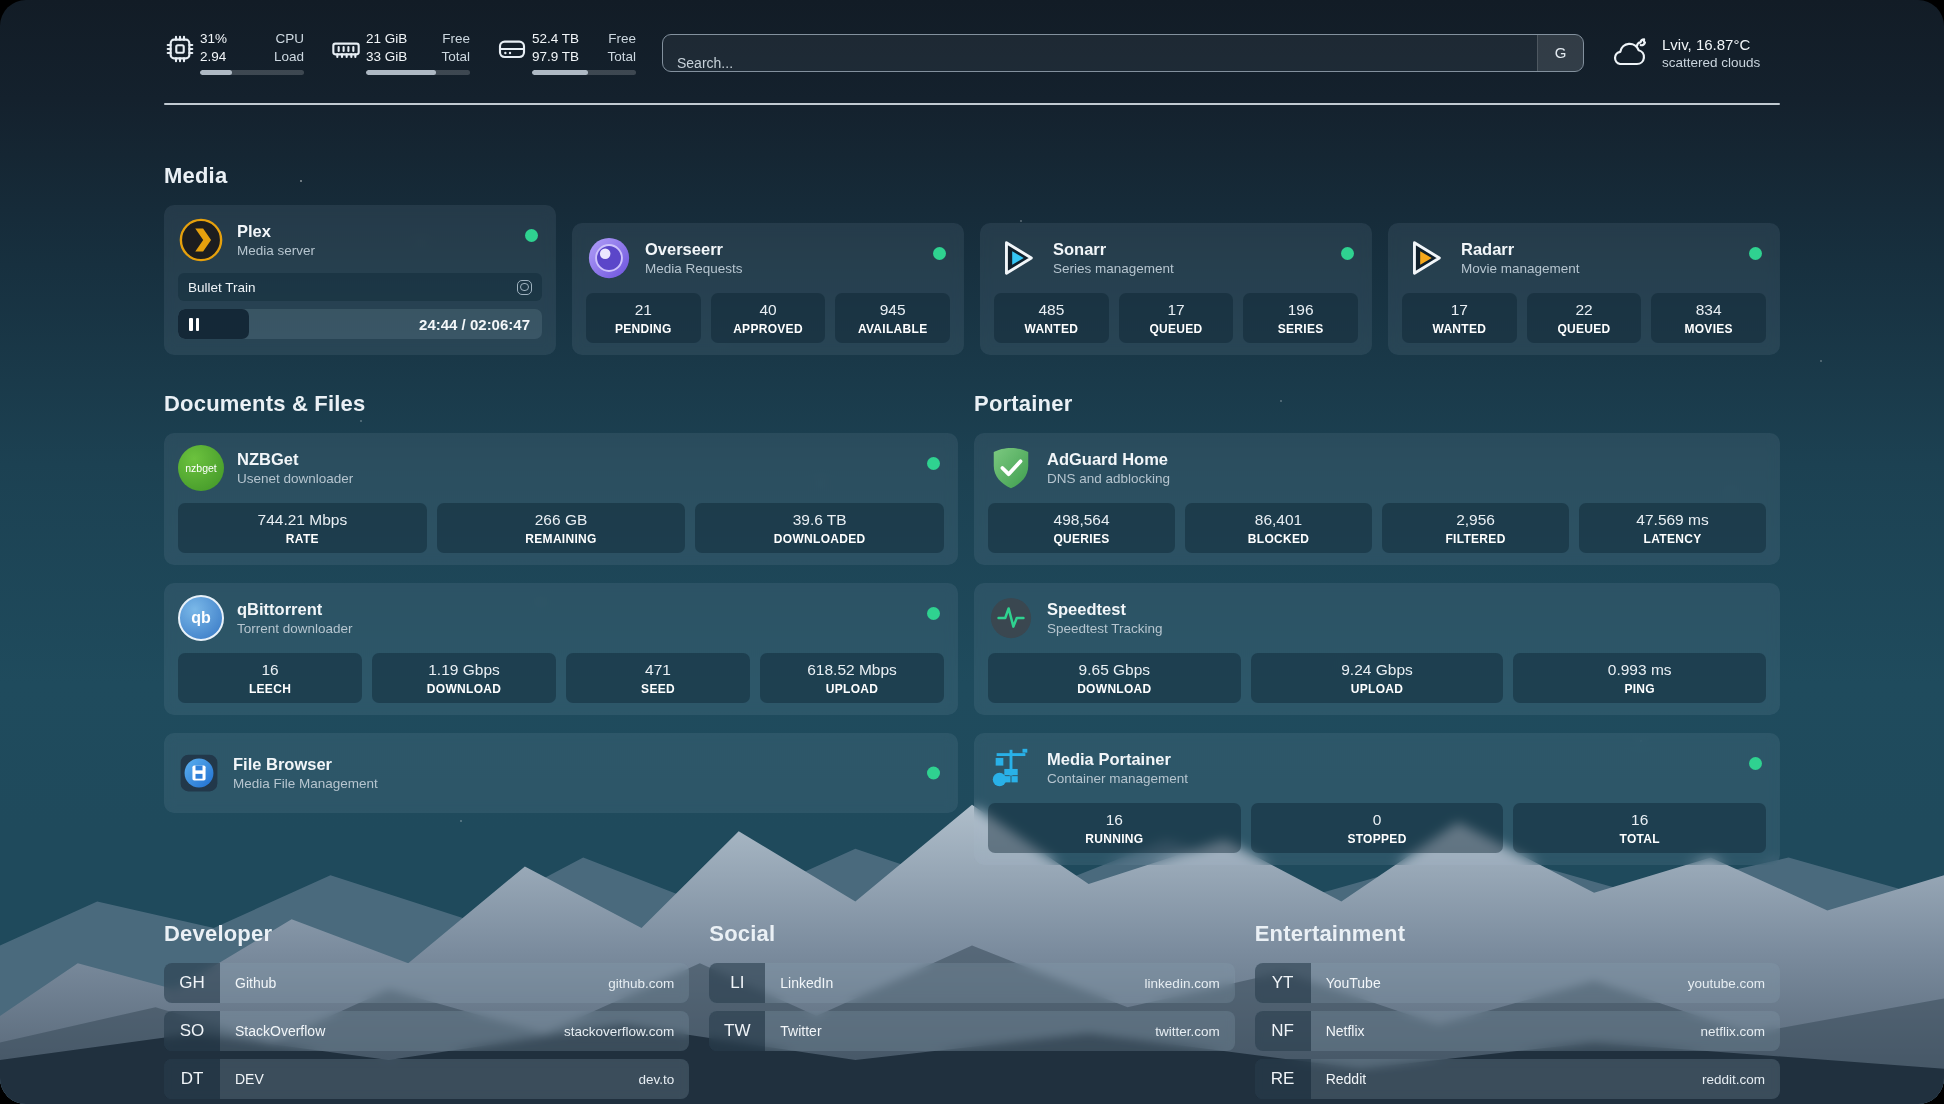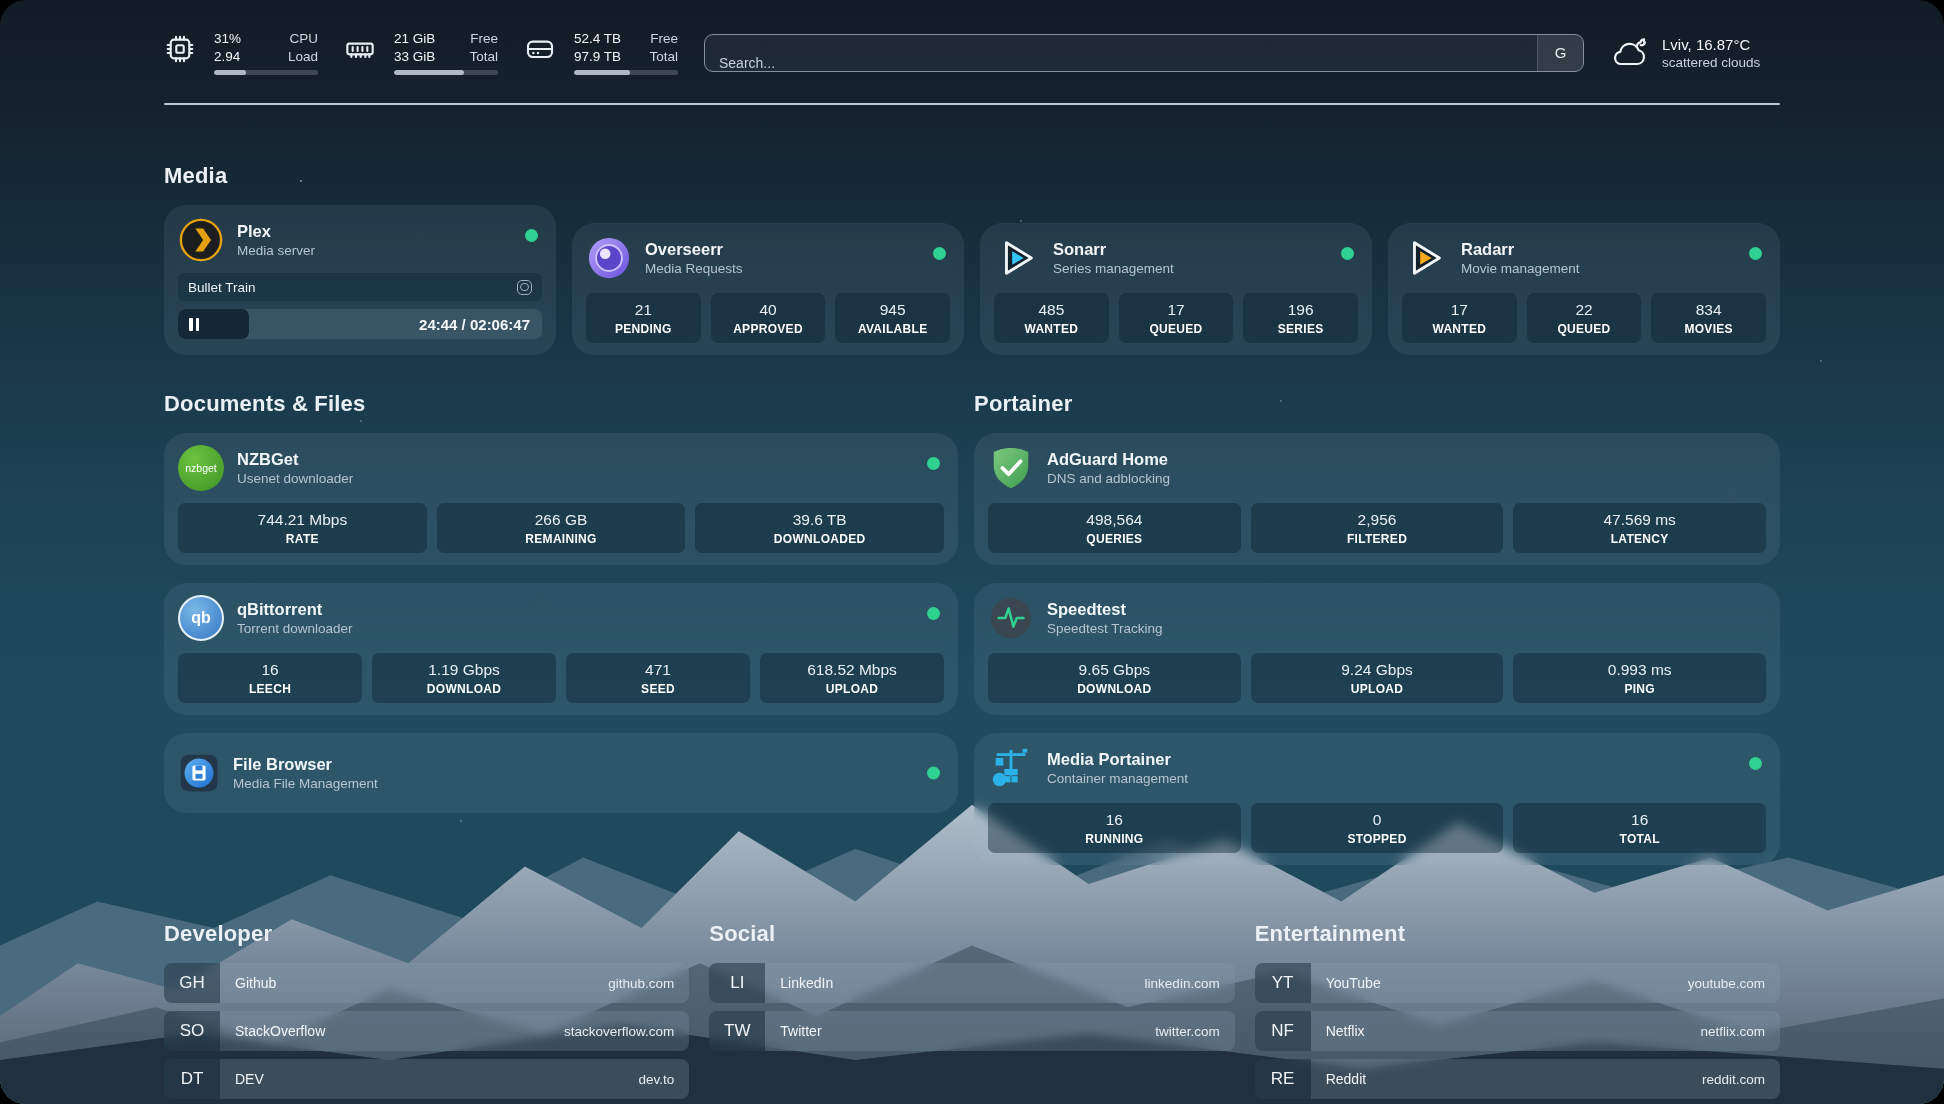--- a/index.html
+++ b/index.html
@@ -30,21 +30,21 @@
       240px 420px 0 rgba(255,255,255,.3), 640px 520px 0 rgba(255,255,255,.28), 1040px 480px 0 rgba(255,255,255,.3),
       1340px 560px 0 rgba(255,255,255,.26), 160px 640px 0 rgba(255,255,255,.3), 880px 660px 0 rgba(255,255,255,.25),
       520px 300px 0 rgba(255,255,255,.3), 1520px 180px 0 rgba(255,255,255,.3), 60px 240px 0 rgba(255,255,255,.3); }
 
   .content { position: relative; z-index: 2; }
 
   
   header { display: flex; align-items: center; gap: 26px; padding: 30px 164px 0 164px; }
   .divider { margin: 28px 164px 0 164px; height: 2px; border-radius: 1px; background: rgba(223,231,238,.85); }
 
-  .stat-group { display: flex; align-items: flex-start; gap: 18px; flex: 0 0 auto; justify-content: flex-end; }
+  .stat-group { display: flex; align-items: flex-start; gap: 4px; flex: 0 0 auto; justify-content: flex-end; }
   .hw-icon { width: 32px; height: 32px; margin-top: 3px; }
   .stat-body { width: 104px; }
   .stat-line { display: flex; justify-content: space-between; font-size: 13.5px; line-height: 1.3; }
   .stat-val { color: #f2f6f9; }
   .stat-lab { color: #cdd8e0; }
   .hbar { margin-top: 5px; height: 5px; border-radius: 3px; background: rgba(255,255,255,.18); overflow: hidden; }
   .hbar-fill { height: 100%; border-radius: 3px; background: #aeb9c4; }
 
   .search { flex: 1; display: flex; align-items: flex-end; height: 38px; border: 1px solid #83919e; border-radius: 9px;
     background: rgba(125,145,160,.10); overflow: hidden; }
@@ -58,21 +58,21 @@
   .weather-icon { width: 40px; height: 34px; }
   .weather-line1 { font-size: 15px; color: #f1f5f8; }
   .weather-line2 { font-size: 13.5px; color: #c9d4dd; margin-top: 2px; }
 
   
   main { padding: 0 164px; }
   h2.section-title { font-size: 22px; font-weight: 600; color: #eaf0f5; letter-spacing: .2px; }
   .media-section { margin-top: 58px; }
   .media-grid { display: grid; grid-template-columns: repeat(4, 1fr); gap: 16px; margin-top: 16px; }
 
-  .card { background: rgba(173,200,216,.10); border-radius: 22px; padding: 12px 14px; position: relative;
+  .card { background: rgba(173,200,216,.10); border-radius: 10px; padding: 12px 14px; position: relative;
     backdrop-filter: blur(6px); }
   .card-head { display: flex; align-items: center; gap: 13px; }
   .app-icon { width: 46px; height: 46px; flex: 0 0 auto; display: flex; align-items: center; justify-content: center; }
   .app-icon svg { width: 46px; height: 46px; }
   .app-name { font-size: 16.5px; font-weight: 600; color: #f2f6f9; line-height: 1.2; }
   .app-desc { font-size: 13.5px; color: #b6c5cf; margin-top: 2px; }
   .status-dot { position: absolute; top: 24px; right: 18px; width: 13px; height: 13px; border-radius: 50%;
     background: #2fd290; }
 
   .stat-row { display: flex; gap: 10px; margin-top: 12px; }
@@ -458,20 +458,24 @@
                 <div class="app-name">AdGuard Home</div>
                 <div class="app-desc">DNS and adblocking</div>
               </div>
             </div>
             <div class="stat-row">
               <div class="stat-box">
                 <div class="stat-box-value">498,564</div>
                 <div class="stat-box-label">QUERIES</div>
               </div>
               <div class="stat-box">
+                <div class="stat-box-value">86,401</div>
+                <div class="stat-box-label">BLOCKED</div>
+              </div>
+              <div class="stat-box">
                 <div class="stat-box-value">2,956</div>
                 <div class="stat-box-label">FILTERED</div>
               </div>
               <div class="stat-box">
                 <div class="stat-box-value">47.569 ms</div>
                 <div class="stat-box-label">LATENCY</div>
               </div>
             </div>
           </div>
 

